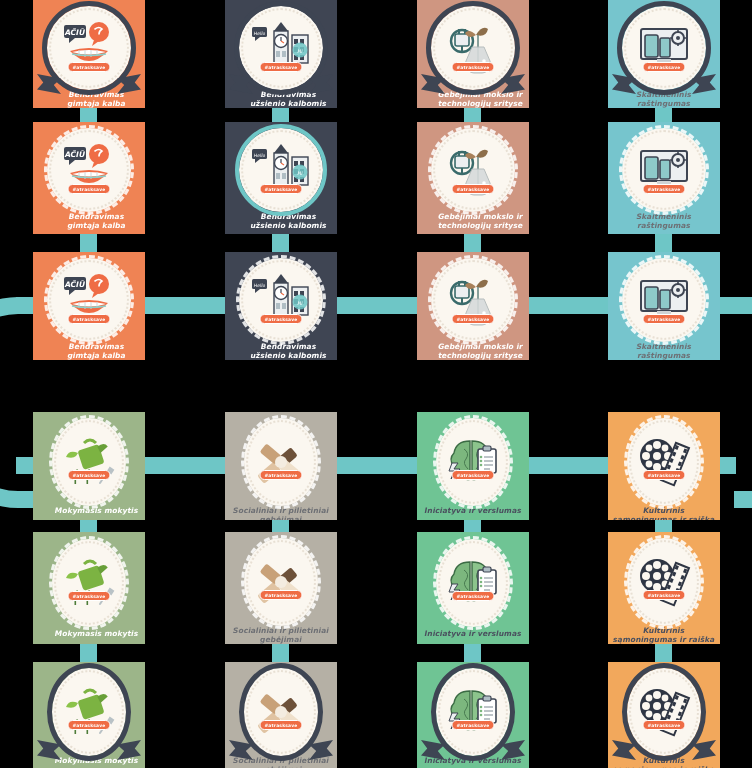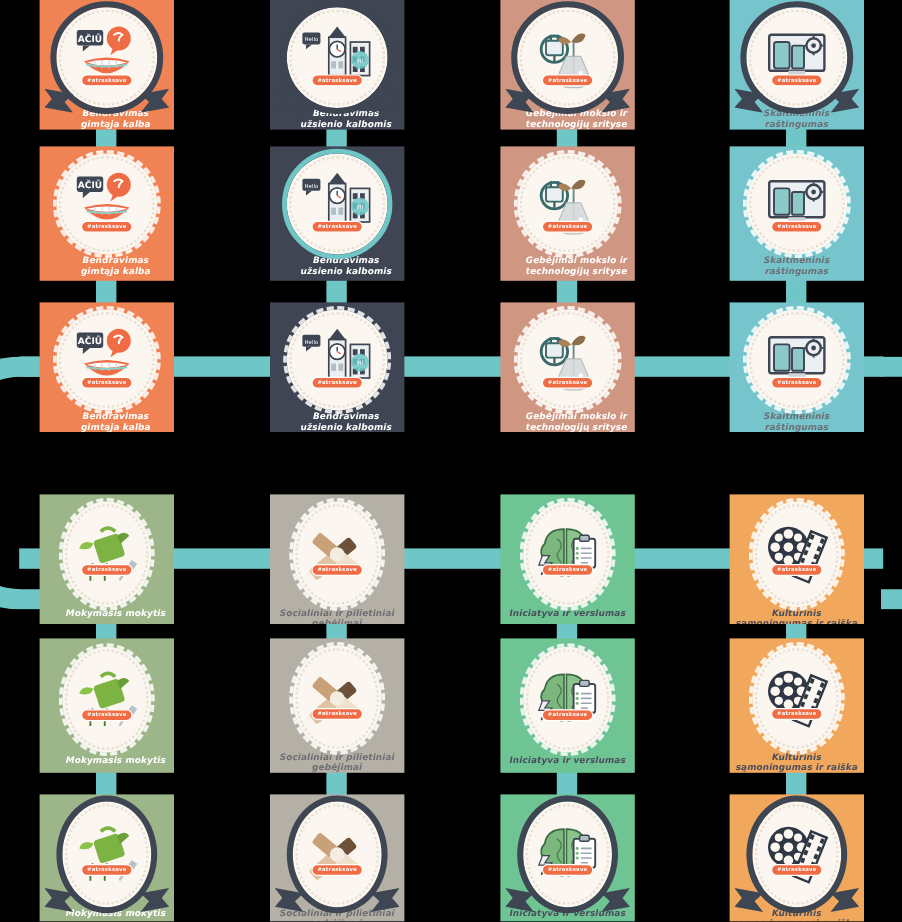--- a/index.html
+++ b/index.html
@@ -40,21 +40,21 @@
   .ring-teal{position:absolute;inset:-4px;border-radius:50%;
              border:4px solid #6ec6c6;}
   .ring-oval{position:absolute;inset:-5px;border-radius:50%/50%;
              border:5px solid #3e4553;}
   .ribbon{position:absolute;bottom:-4px;width:100%;height:24px;pointer-events:none;}
   .ribbon i{position:absolute;bottom:0;width:24px;height:20px;background:#3e4553;}
   .ribbon i.l{left:-6px;clip-path:polygon(0 0,100% 22%,70% 55%,100% 100%,0 78%,26% 42%);}
   .ribbon i.r{right:-6px;clip-path:polygon(100% 0,0 22%,30% 55%,0 100%,100% 78%,74% 42%);}
 
   .art{position:relative;width:62px;height:62px;
-       display:flex;align-items:center;justify-content:center;}
+       display:flex;align-items:center;justify-content:center;font-style:italic;}
   .hashtag{position:absolute;background:#ef6c45;color:#fff;font-size:4.4px;
            font-weight:bold;border-radius:6px;padding:1.5px 4px;white-space:nowrap;
            border:1px solid #fff;letter-spacing:.2px;}
 </style>
 </head>
 <body>
 
 <div id="stage">
 
   <div class="conn conn-v" style="left:80px;  top:100px; height:28px;"></div>

